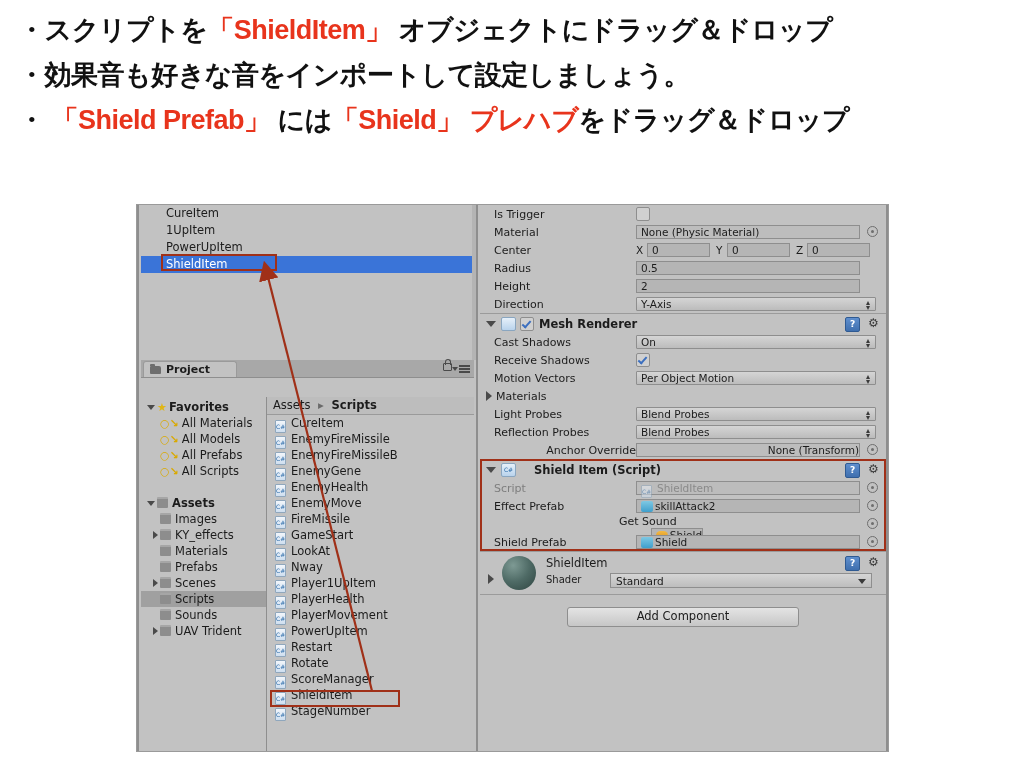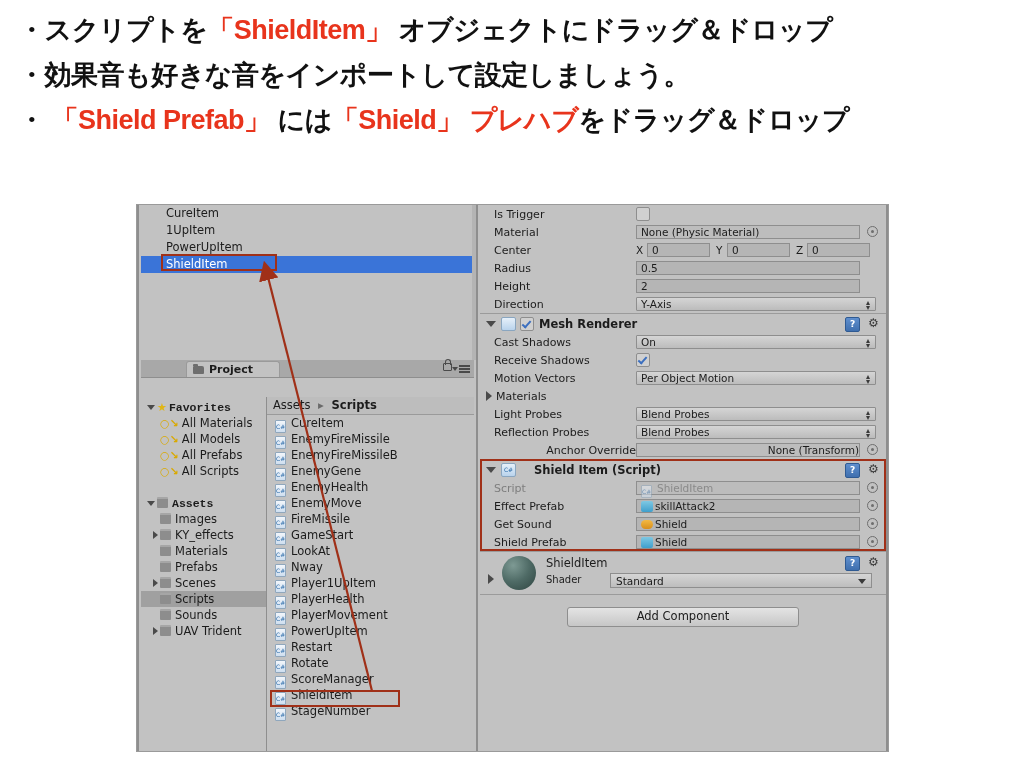--- a/index.html
+++ b/index.html
@@ -77,21 +77,20 @@
   }
   .proj-tab{
     position:absolute;left:2px;top:1px;
     height:16px;line-height:16px;
     padding:0 26px 0 22px;
     background:#c2c2c2;
     border-radius:3px 3px 0 0;
     font-size:11px;font-weight:bold;
     border:1px solid #9a9a9a;border-bottom:none;
     box-sizing:border-box;
-    margin-left:43px;
   }
   .folder-icon{
     position:absolute;left:6px;top:4px;width:11px;height:8px;
     background:#6e6e6e;border-radius:1px 2px 1px 1px;
   }
   .folder-icon:after{
     content:"";position:absolute;left:0;top:-2px;width:5px;height:2px;
     background:#6e6e6e;border-radius:1px 1px 0 0;
   }
   .lock-icon{
@@ -179,21 +178,21 @@
     border-top:5px solid #4a4a4a;border-bottom:none;margin-bottom:1px;
   }
   .t-row .arw.none{border:none;width:5px;height:8px;}
   .t-row .star{color:#e0b615;font-size:11px;margin-right:2px;}
   .t-row .mag{color:#d9a900;font-size:11px;margin-right:3px;font-weight:bold;}
   .t-row .fld{
     display:inline-block;width:11px;height:9px;background:#8d8d8d;
     border-radius:1px;vertical-align:-1px;margin-right:4px;
     border-top:2px solid #a6a6a6;
   }
-  .t-row b{font-weight:bold;font-family:Liberation Mono, monospace;}
+  .t-row b{font-weight:bold;}
   .ind1{padding-left:12px;}
 
   .proj-list{
     flex:1;background:#c2c2c2;position:relative;overflow:hidden;
   }
   .breadcrumb{
     height:17px;line-height:17px;
     background:#bdbdbd;
     border-bottom:1px solid #9a9a9a;
     font-size:11.5px;padding-left:6px;white-space:nowrap;
@@ -543,21 +542,21 @@
           <div class="insp-row" style="position: relative;">
             <span class="insp-label dim">Script</span>
             <span class="insp-field dim"><span class="cs-ico" style="opacity:.5">C#</span><span>ShieldItem</span></span>
             <span class="target-dot"></span>
           </div>
           <div class="insp-row" style="position: relative;">
             <span class="insp-label">Effect Prefab</span>
             <span class="insp-field"><span class="cube-ico"></span><span>skillAttack2</span></span>
             <span class="target-dot"></span>
           </div>
-          <div class="insp-row" style="position: relative;">
+          <div class="insp-row" style="position: relative; flex-direction: column;">
             <span class="insp-label">Get Sound</span>
             <span class="insp-field"><span class="snd-ico"></span><span>Shield</span></span>
             <span class="target-dot"></span>
           </div>
           <div class="insp-row" style="position: relative;">
             <span class="insp-label">Shield Prefab</span>
             <span class="insp-field"><span class="cube-ico"></span><span>Shield</span></span>
             <span class="target-dot"></span>
           </div>
         </div>

